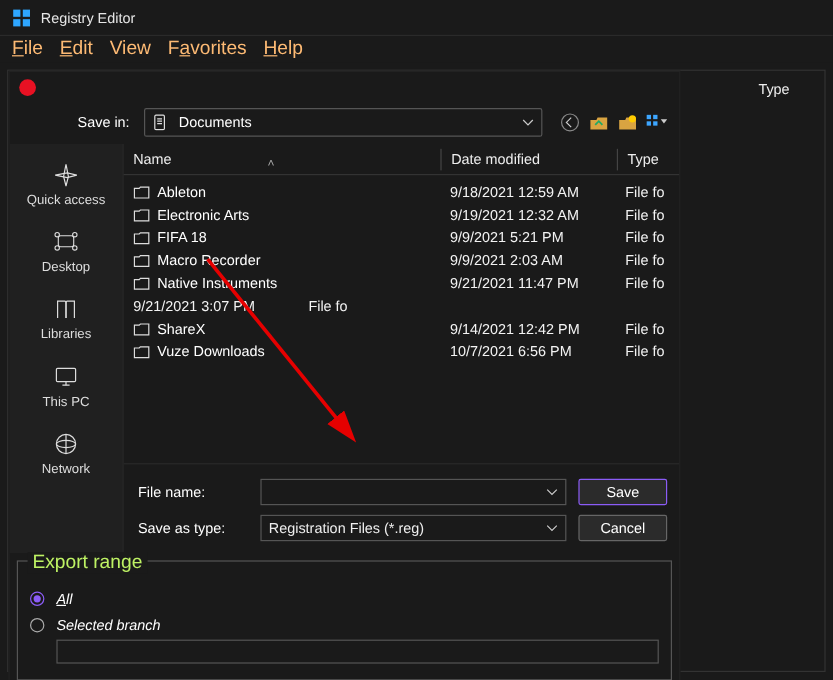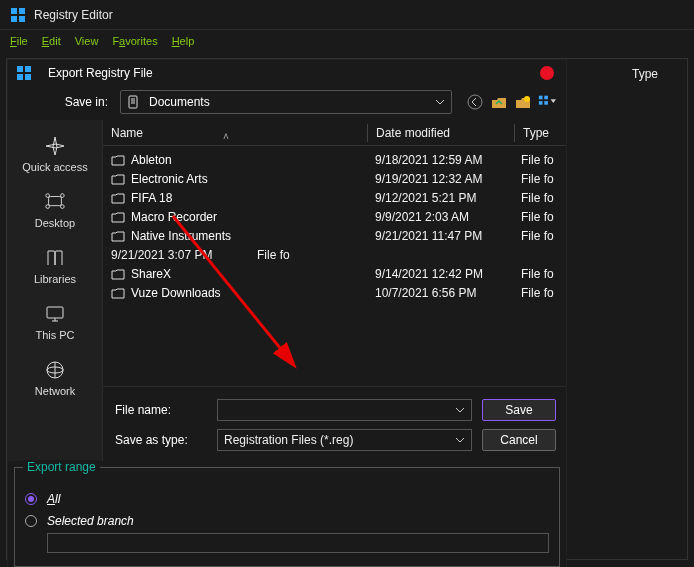--- a/index.html
+++ b/index.html
@@ -3,21 +3,21 @@
 <meta charset="utf-8">
 <style>
   * { box-sizing: border-box; margin: 0; padding: 0; font-family: "Segoe UI", Tahoma, sans-serif; }
   body { background: #1a1a1a; color: #fff; font-size: 12px; width: 694px; height: 567px; overflow: hidden; position: relative; }
 
   .titlebar { height: 30px; display: flex; align-items: center; padding: 0 10px; background: #1a1a1a; border-bottom: 1px solid #2a2a2a; }
   .app-icon { width: 16px; height: 16px; margin-right: 8px; display:flex; align-items:center; justify-content:center; }
   .title-text { color: #e6e6e6; font-size: 12px; }
 
   .menubar { height: 22px; display: flex; align-items: center; gap: 14px; padding: 0 10px; background: #1a1a1a; }
-  .menubar span { color: #84cc16; font-size: 11px; cursor: default; }
+  .menubar span { color: #fdba74; font-size: 16px; cursor: default; }
   .menubar span u { text-decoration: underline; }
 
   .outer-wrap { position: relative; margin: 6px; border: 1px solid #333; background: #1a1a1a; height: 502px; }
 
   .dialog { position: absolute; top: 0; left: 0; width: 560px; background: #1a1a1a; border: 1px solid #222; }
   .dlg-title { height: 26px; display: flex; align-items:center; padding: 0 8px; justify-content: space-between; }
   .dlg-title-left { display:flex; align-items:center; gap:8px; }
   .red-dot { width: 14px; height: 14px; border-radius: 50%; background: #e81123; margin-right: 4px; }
 
   .savein-row { display: flex; align-items: center; gap: 8px; padding: 4px 10px 6px 10px; }
@@ -52,21 +52,21 @@
 
   .bottom-fields { padding: 8px 10px 6px 10px; border-top:1px solid #2a2a2a; }
   .field-row { display:flex; align-items:center; height:30px; gap:10px; }
   .field-lbl { flex:0 0 94px; padding-left:2px; color:#fff; font-size:12px; }
   .field-input { flex:1; height:22px; background:#1a1a1a; border:1px solid #555; display:flex; align-items:center; padding:0 6px; font-size:12px; color:#eee; }
   .field-select { flex:1; height:22px; background:#1a1a1a; border:1px solid #555; display:flex; align-items:center; padding:0 6px; font-size:12px; color:#eee; justify-content:space-between; }
   .btn { flex:0 0 74px; height:22px; background:#2b2b2b; border:1px solid #666; color:#fff; font-size:12px; border-radius:2px; display:flex; align-items:center; justify-content:center; cursor:default; }
   .btn.primary { border:1px solid #8b5cf6; }
 
   .export-range { margin: 6px 6px 0 6px; border:1px solid #555; padding: 20px 10px 12px 10px; position:relative; }
-  .export-range .legend { position:absolute; top:-8px; left:8px; background:#1a1a1a; padding:0 4px; color:#14b8a6; font-size:12px; }
+  .export-range .legend { position:absolute; top:-8px; left:8px; background:#1a1a1a; padding:0 4px; color:#bef264; font-size:16px; }
   .radio-row { display:flex; align-items:center; gap:10px; height:22px; font-size:12px; color:#fff;font-style:italic; }
   .radio { width:12px; height:12px; border-radius:50%; border:1px solid #aaa; display:flex; align-items:center; justify-content:center; }
   .radio.sel { border-color:#8b5cf6; }
   .radio.sel::after { content:""; width:6px; height:6px; border-radius:50%; background:#8b5cf6; }
   .branch-input { margin-left: 22px; height:20px; border:1px solid #555; background:#1a1a1a; flex:1; }
 
   .right-pane { position:absolute; left:565px; right:0; top:0; bottom:0; }
   .right-pane .hdr { height:30px; display:flex; align-items:center; padding: 0 10px 0 60px; border-bottom:1px solid transparent; font-size:12px; color:#eee; }
 
   svg { display:block; }
@@ -96,31 +96,20 @@
 
 <div class="outer-wrap">
 
   <div class="right-pane">
     <div class="hdr">Type</div>
   </div>
 
   <div class="dialog">
 
     <div class="dlg-title">
-      <div class="dlg-title-left">
-        <span class="app-icon">
-          <svg width="16" height="16" viewBox="0 0 16 16">
-              <rect x="1" y="1" width="6" height="6" fill="#2ea6ff"></rect>
-              <rect x="9" y="1" width="6" height="6" fill="#2ea6ff"></rect>
-              <rect x="1" y="9" width="6" height="6" fill="#2ea6ff"></rect>
-              <rect x="9" y="9" width="6" height="6" fill="#2ea6ff"></rect>
-            </svg>
-        </span>
-        <span>Export Registry File</span>
-      </div>
       <span class="red-dot"></span>
     </div>
 
     <div class="savein-row">
       <div class="lbl">Save in:</div>
       <div class="savein-select">
         <span class="foldicon">
           <svg width="14" height="14" viewBox="0 0 14 14">
               <rect x="2" y="1" width="8" height="12" rx="1" fill="none" stroke="#ddd"></rect>
               <line x1="4" y1="4" x2="8" y2="4" stroke="#ddd"></line>
@@ -259,21 +248,21 @@
             </div>
             <div class="row">
               <div class="c-name">
                 <span class="fico">
                   <svg width="14" height="14" viewBox="0 0 14 14">
                     <path d="M1 4 L5 4 L6 3 L13 3 L13 12 L1 12 Z" fill="none" stroke="#ddd"></path>
                   </svg>
                 </span>
                 <span>FIFA 18</span>
               </div>
-              <div class="c-date">9/12/2021 5:21 PM</div>
+              <div class="c-date">9/9/2021 5:21 PM</div>
               <div class="c-type">File fo</div>
             </div>
             <div class="row">
               <div class="c-name">
                 <span class="fico">
                   <svg width="14" height="14" viewBox="0 0 14 14">
                     <path d="M1 4 L5 4 L6 3 L13 3 L13 12 L1 12 Z" fill="none" stroke="#ddd"></path>
                   </svg>
                 </span>
                 <span>Macro Recorder</span>

